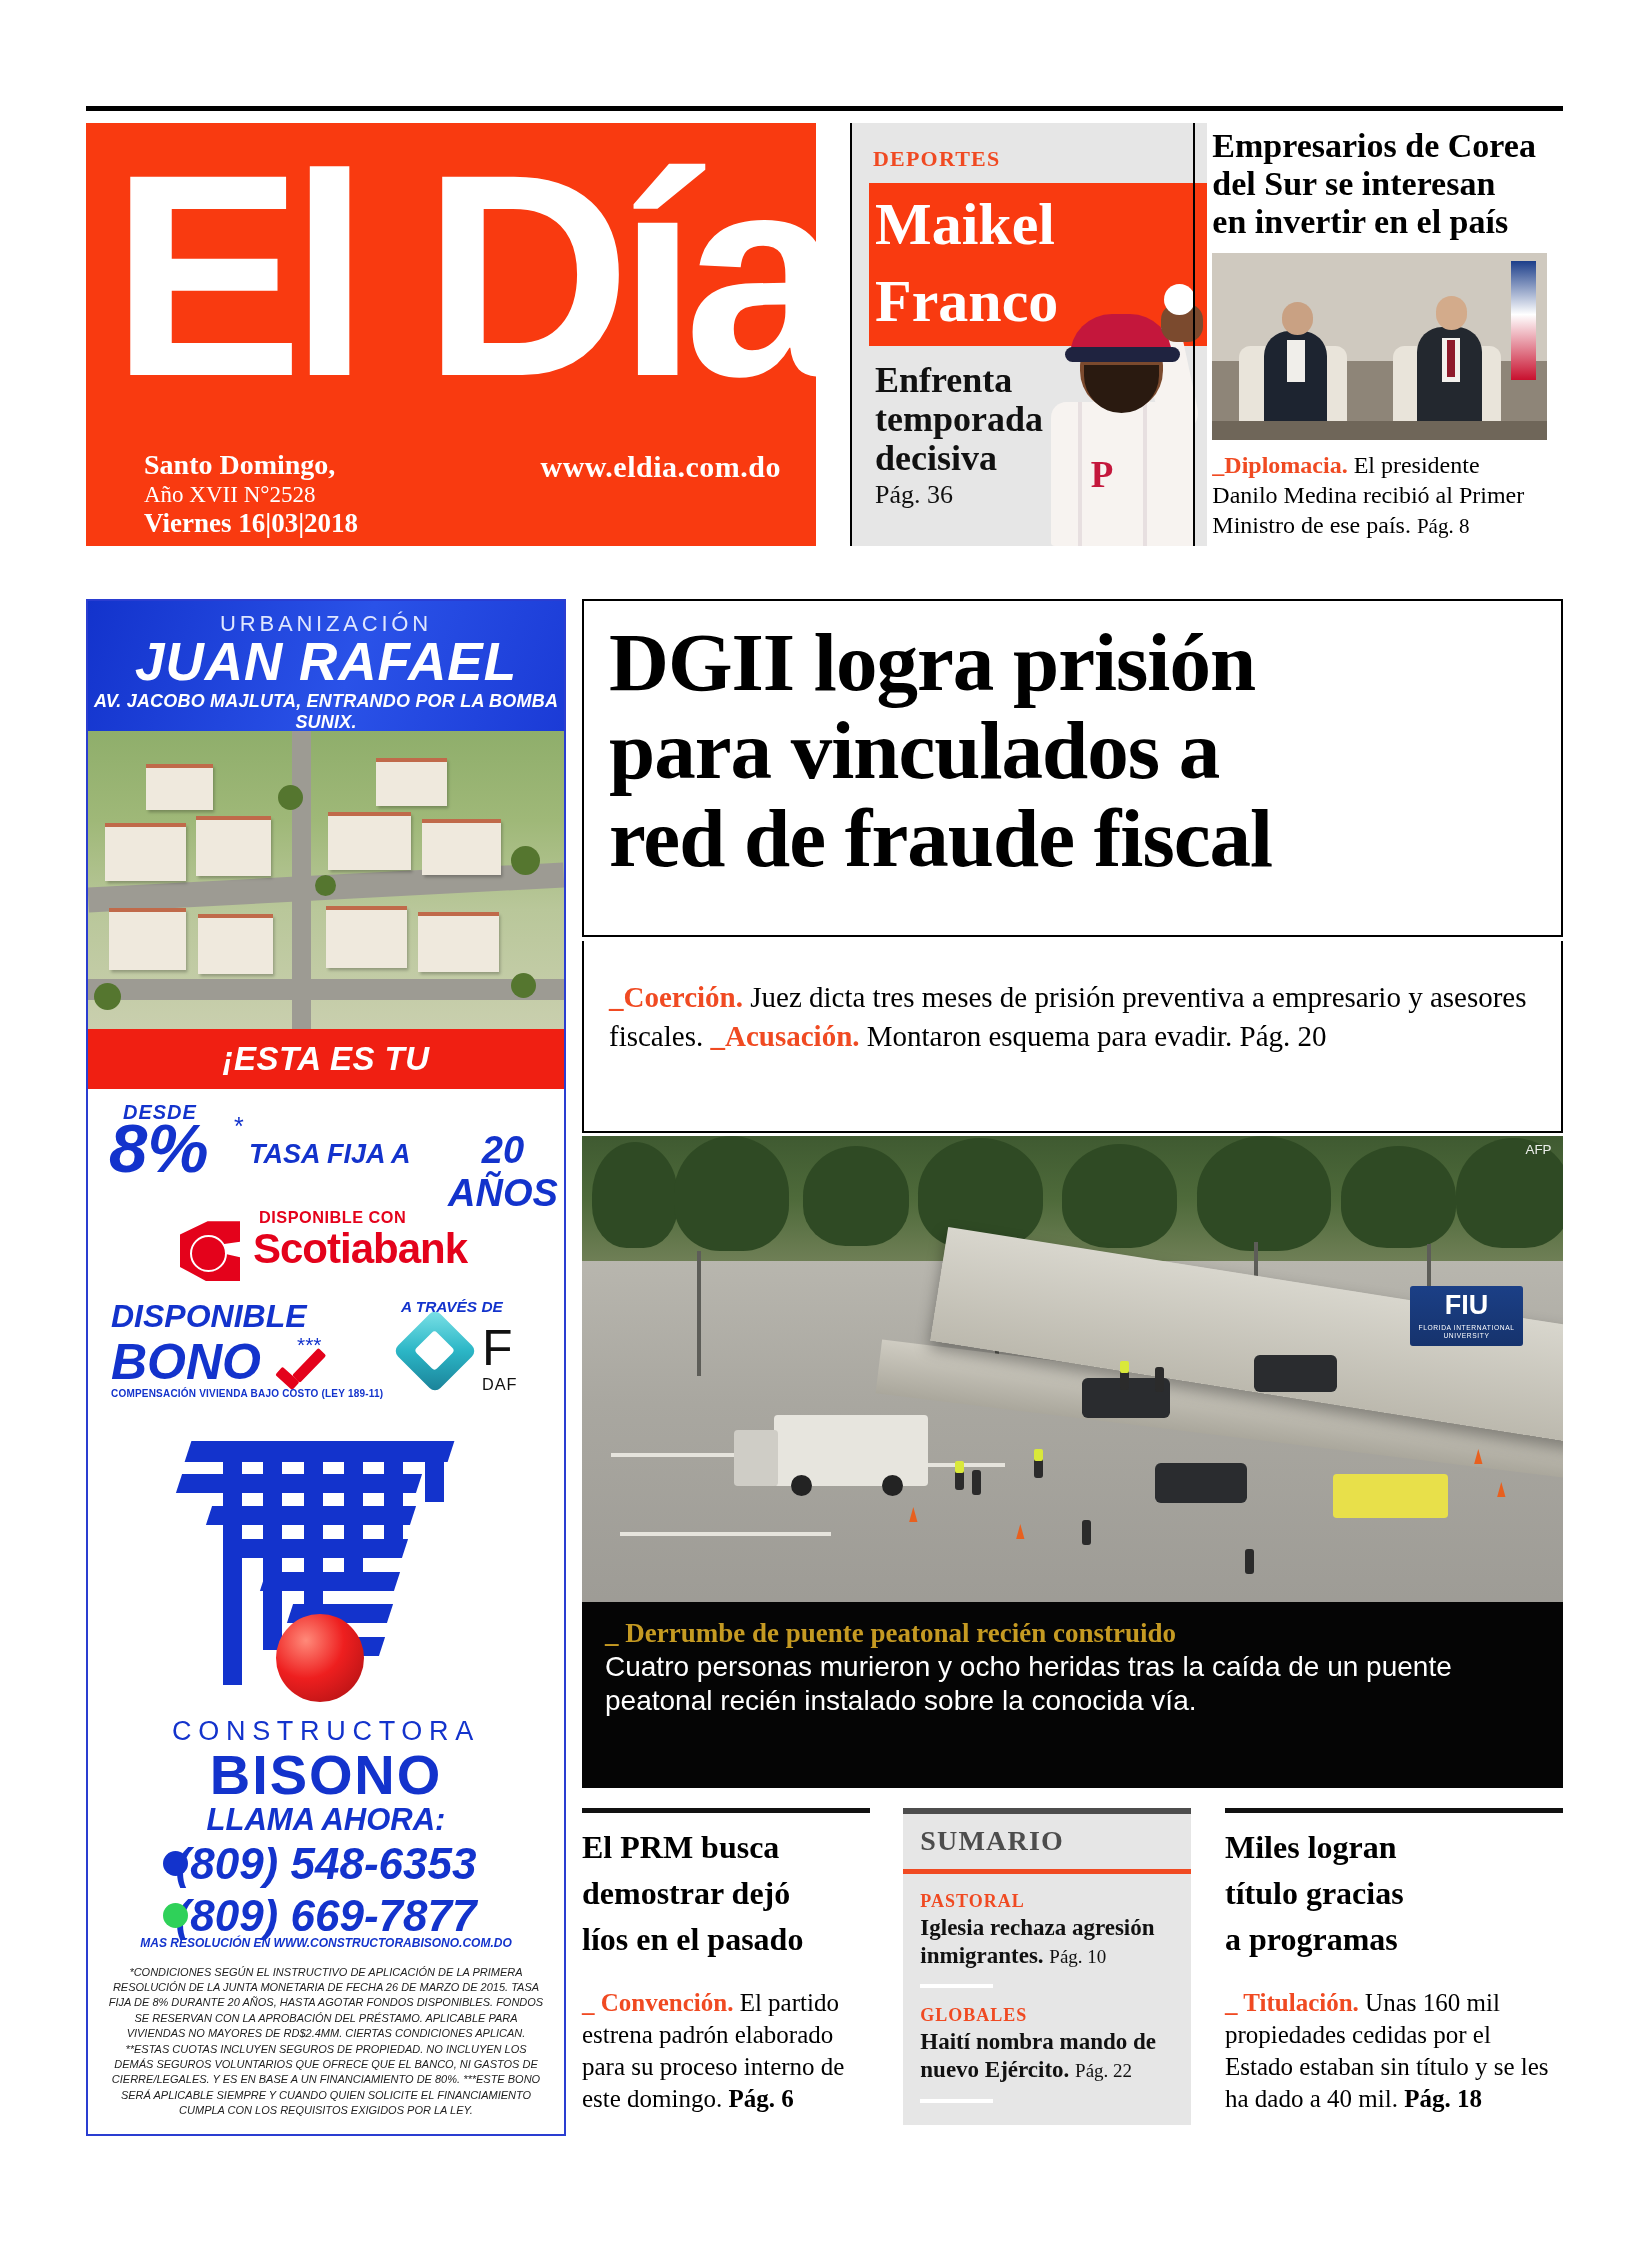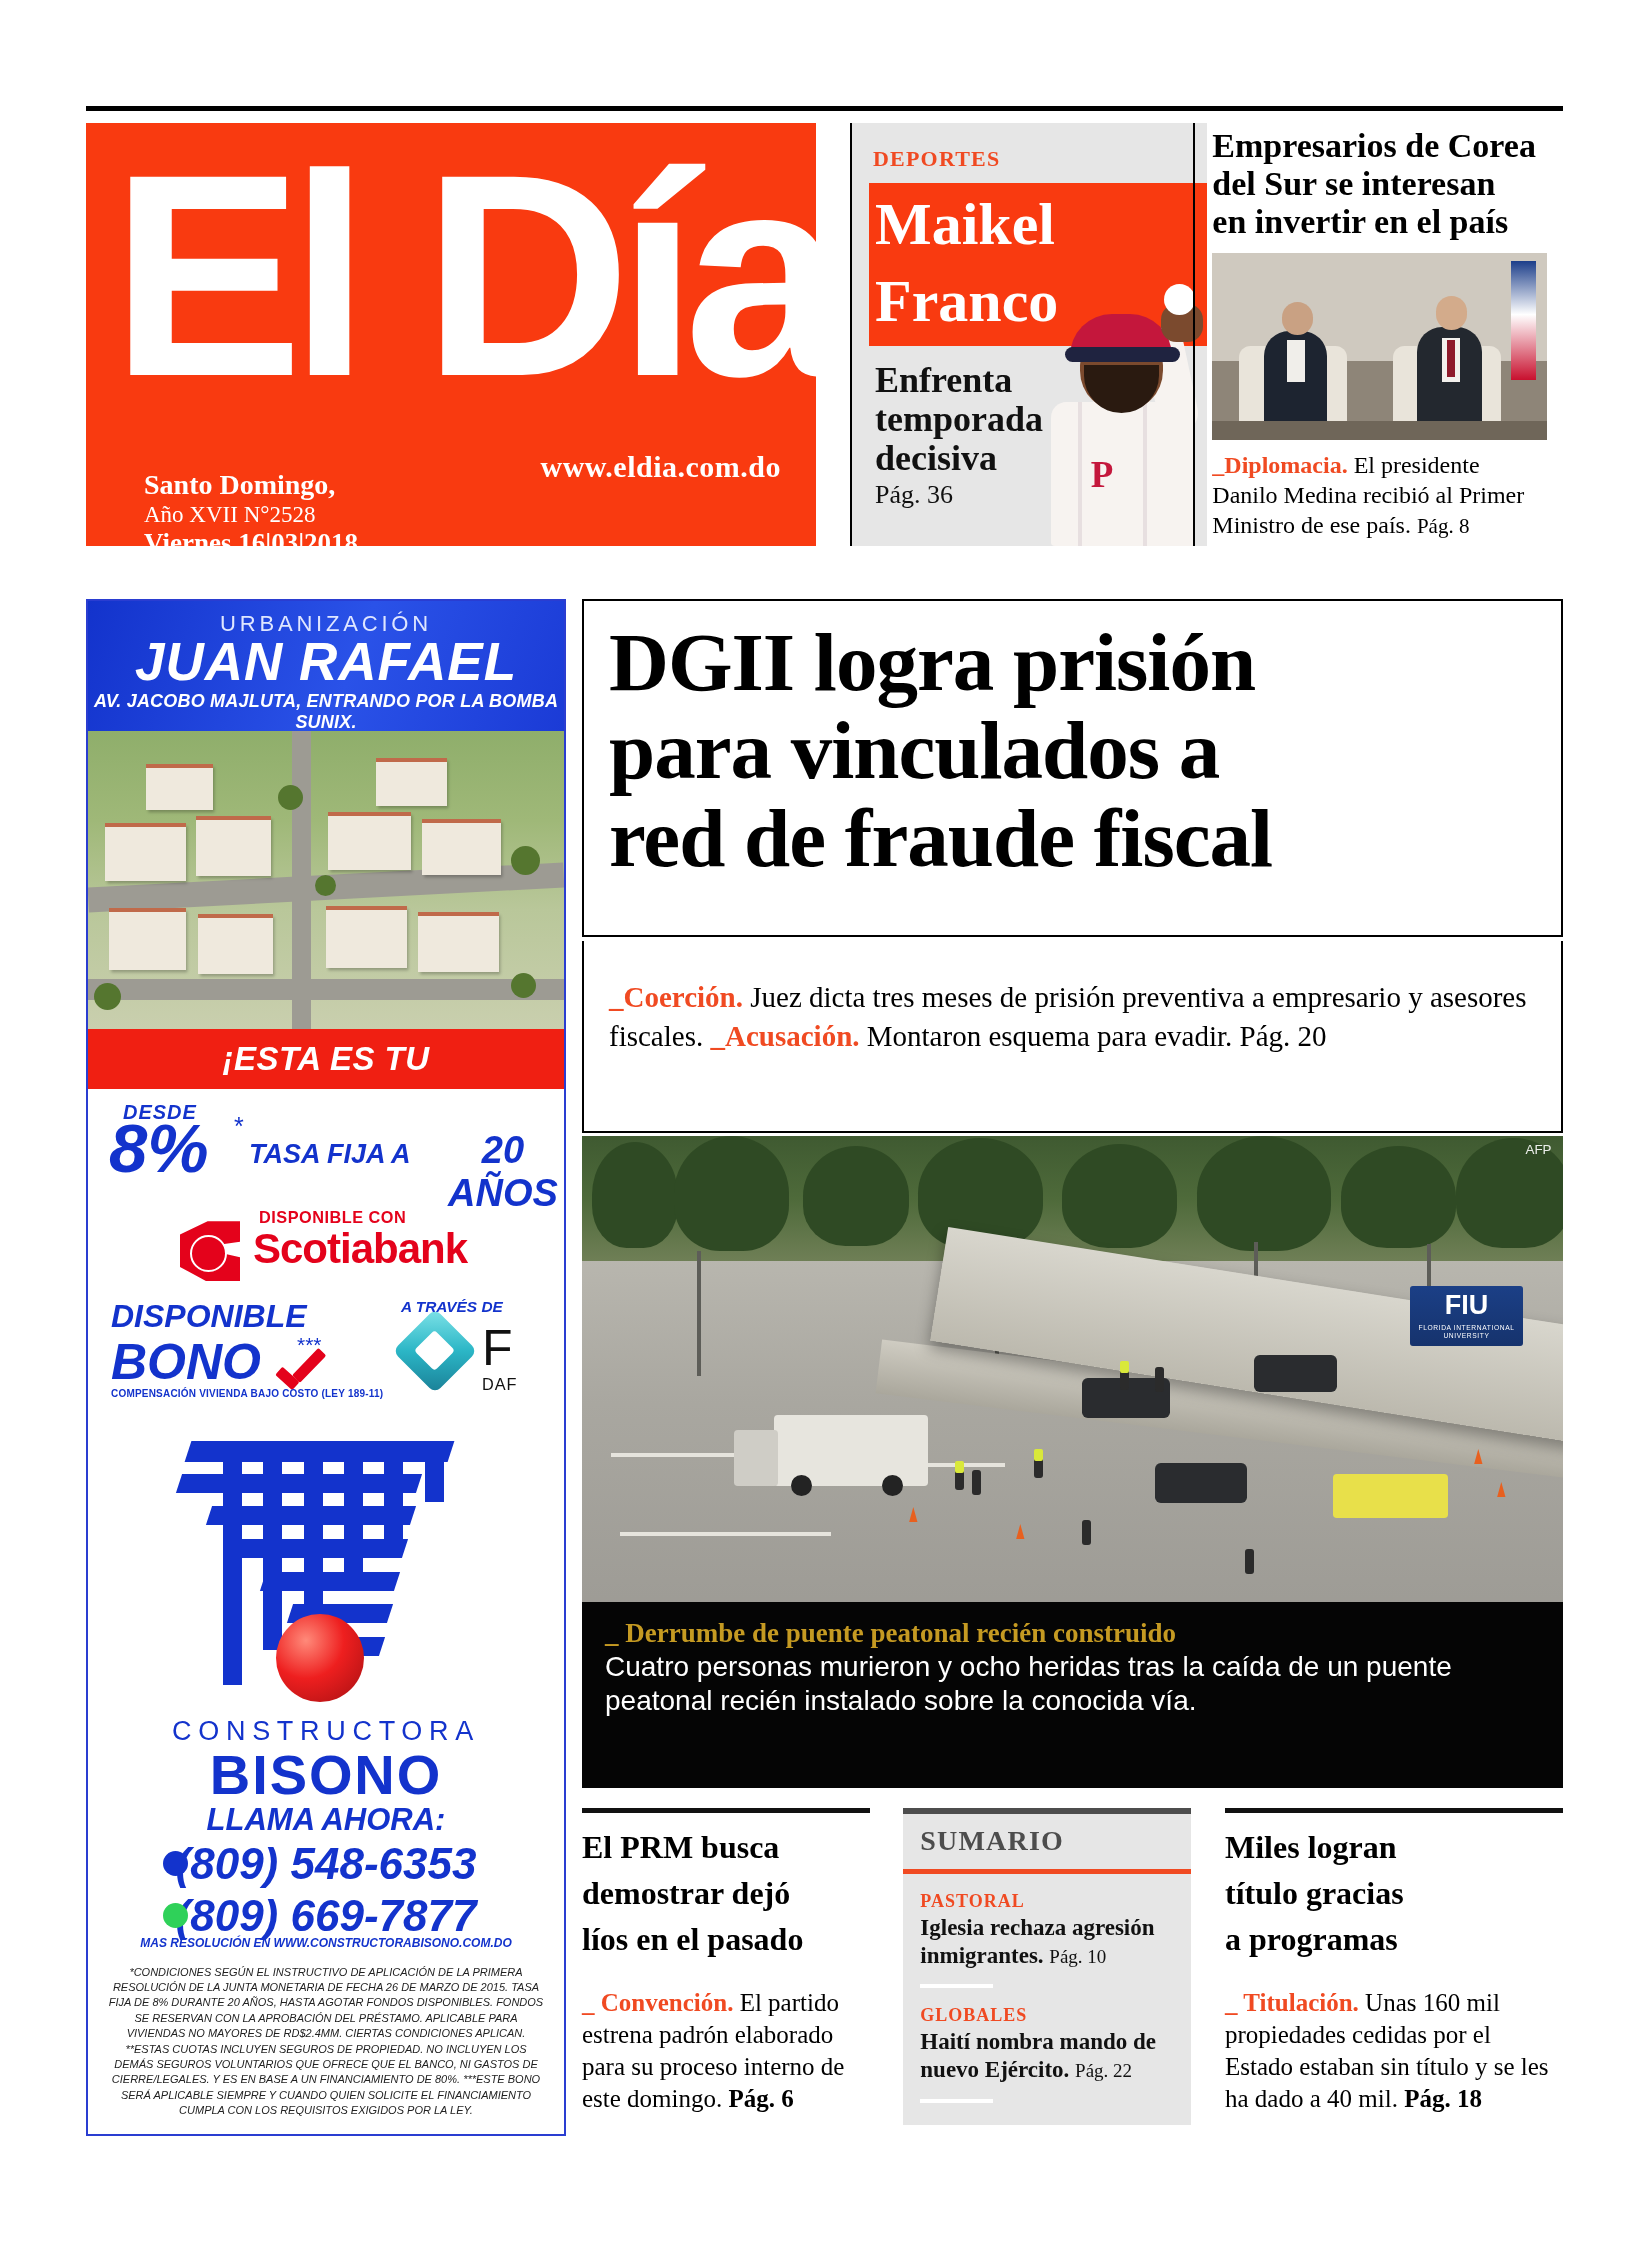--- a/index.html
+++ b/index.html
@@ -61,21 +61,20 @@
     position: absolute;
     left: 58px;
     top: 325px;
     font-family: "Liberation Serif", serif;
     color: #ffffff;
     line-height: 1.18;
   }
   .mh-city {
     font-size: 28px;
     font-weight: bold;
-    margin-top: 20px;
   }
   .mh-year {
     font-size: 23px;
     font-weight: normal;
   }
   .mh-date {
     font-size: 27px;
     font-weight: bold;
   }
   .masthead-url {

